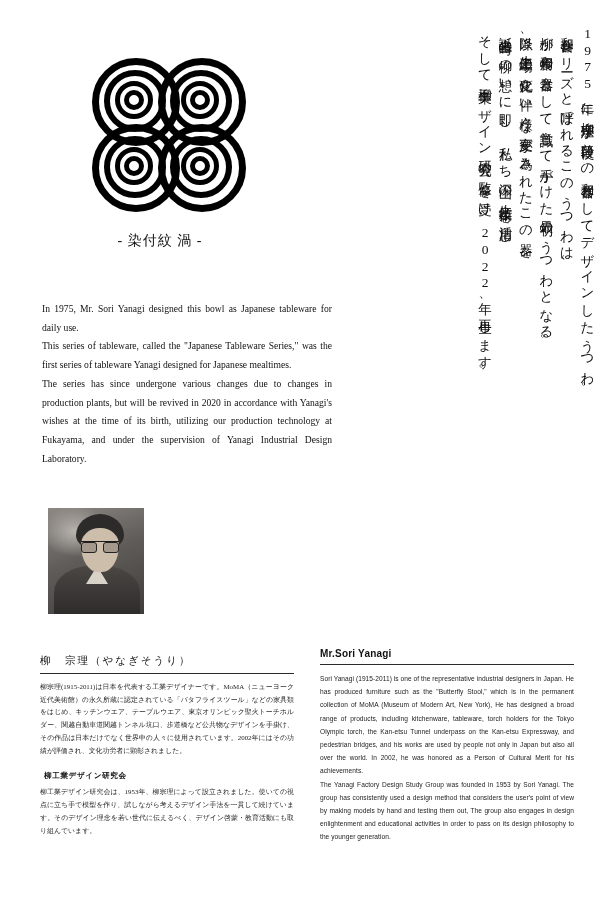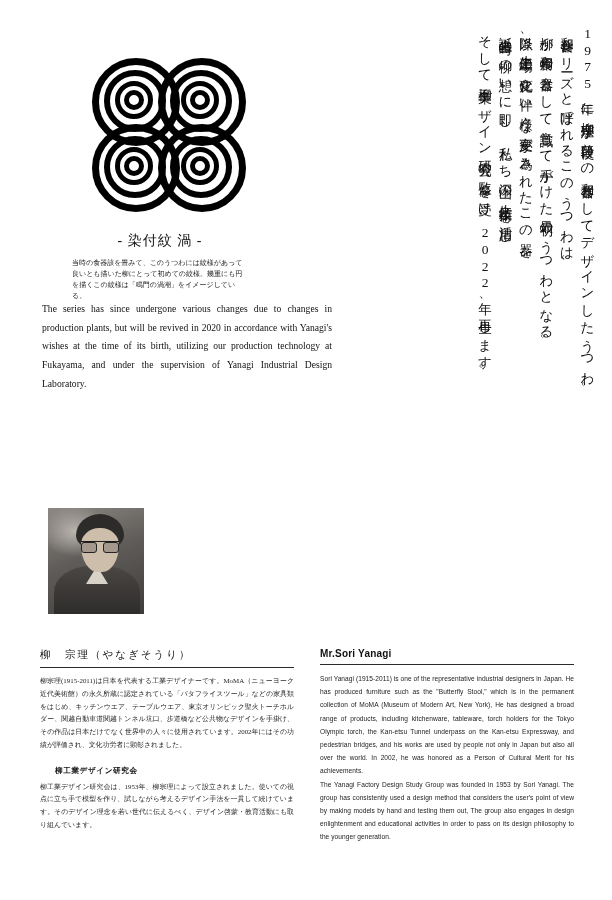--- a/index.html
+++ b/index.html
@@ -168,20 +168,21 @@
   }
 
   
   .bios {
     position: absolute;
     top: 648px;
     left: 40px;
     width: 534px;
     display: flex;
     gap: 26px;
+    align-items: center;
   }
   .bio-col { width: 254px; }
   .bio-head {
     font-family: "Liberation Serif", serif;
     font-size: 10.5px;
     letter-spacing: 2px;
     color: #111;
     padding-bottom: 5px;
   }
   .bio-head.en {
@@ -207,21 +208,21 @@
     font-family: "Liberation Sans", sans-serif;
     font-size: 6.6px;
     line-height: 2.0;
     letter-spacing: 0.05px;
   }
   .sub-head {
     font-family: "Liberation Serif", serif;
     font-size: 7.6px;
     font-weight: bold;
     letter-spacing: 0.6px;
-    margin: 14px 0 5px 15px;
+    margin: 14px 0 5px 4px;
     color: #111;
   }
   .sub-head.en {
     font-family: "Liberation Sans", sans-serif;
     font-size: 7.6px;
     font-weight: bold;
     letter-spacing: 0.3px;
   }
 </style>
 </head>
@@ -255,24 +256,25 @@
       <div class="ring" style="left:26px; top:84px;  width:50px; height:50px; border-width:6px;"></div>
       <div class="ring" style="left:37px; top:95px;  width:28px; height:28px; border-width:5px;"></div>
       <div class="ring" style="left:46px; top:104px; width:10px; height:10px; border-width:5px;"></div>
 
       <div class="ring" style="left:80px; top:72px;  width:74px; height:74px; border-width:7px;"></div>
       <div class="ring" style="left:92px; top:84px;  width:50px; height:50px; border-width:6px;"></div>
       <div class="ring" style="left:103px; top:95px; width:28px; height:28px; border-width:5px;"></div>
       <div class="ring" style="left:112px; top:104px; width:10px; height:10px; border-width:5px;"></div>
     </div>
     <div class="mark-caption">- 染付紋 渦 -</div>
-    <div class="mark-note">当時の食器該を畳みて、このうつわには紋様があって良いとも描いた柳にとって初めての紋様。幾重にも円を描くこの紋様は「鳴門の渦潮」をイメージしている。</div>
   </div>
 
   <div class="en-body">
+    <p>In 1975, Mr. Sori Yanagi designed this bowl as Japanese tableware for daily use.</p>
+    <p>This series of tableware, called the "Japanese Tableware Series," was the first series of tableware Yanagi designed for Japanese mealtimes.</p>
     <p>The series has since undergone various changes due to changes in production plants, but will be revived in 2020 in accordance with Yanagi's wishes at the time of its birth, utilizing our production technology at Fukayama, and under the supervision of Yanagi Industrial Design Laboratory.</p>
   </div>
 
   <div class="portrait">
     <div class="ph-bg"></div>
     <div class="body"></div>
     <div class="collar"></div>
     <div class="hair"></div>
     <div class="face"></div>
     <div class="glasses"></div>

